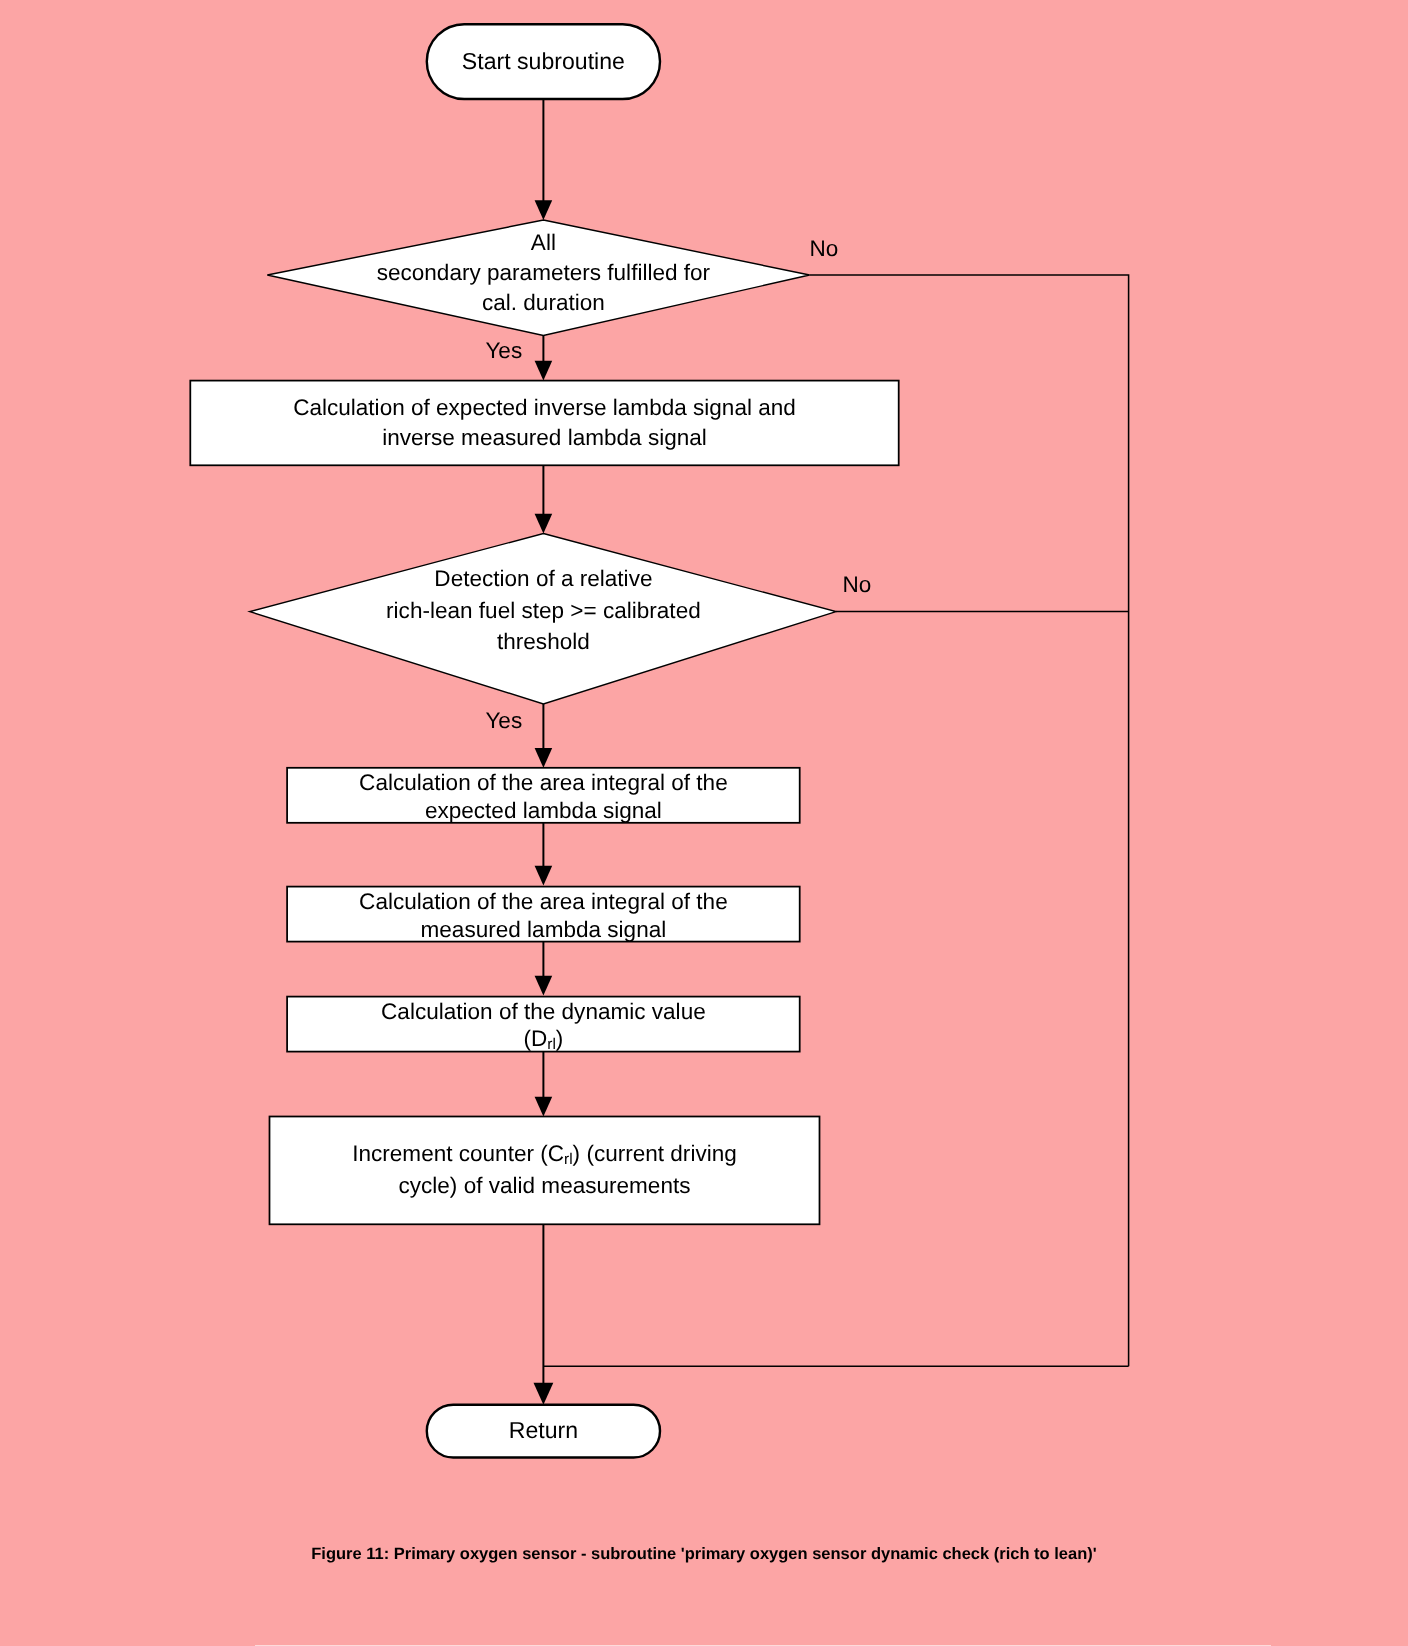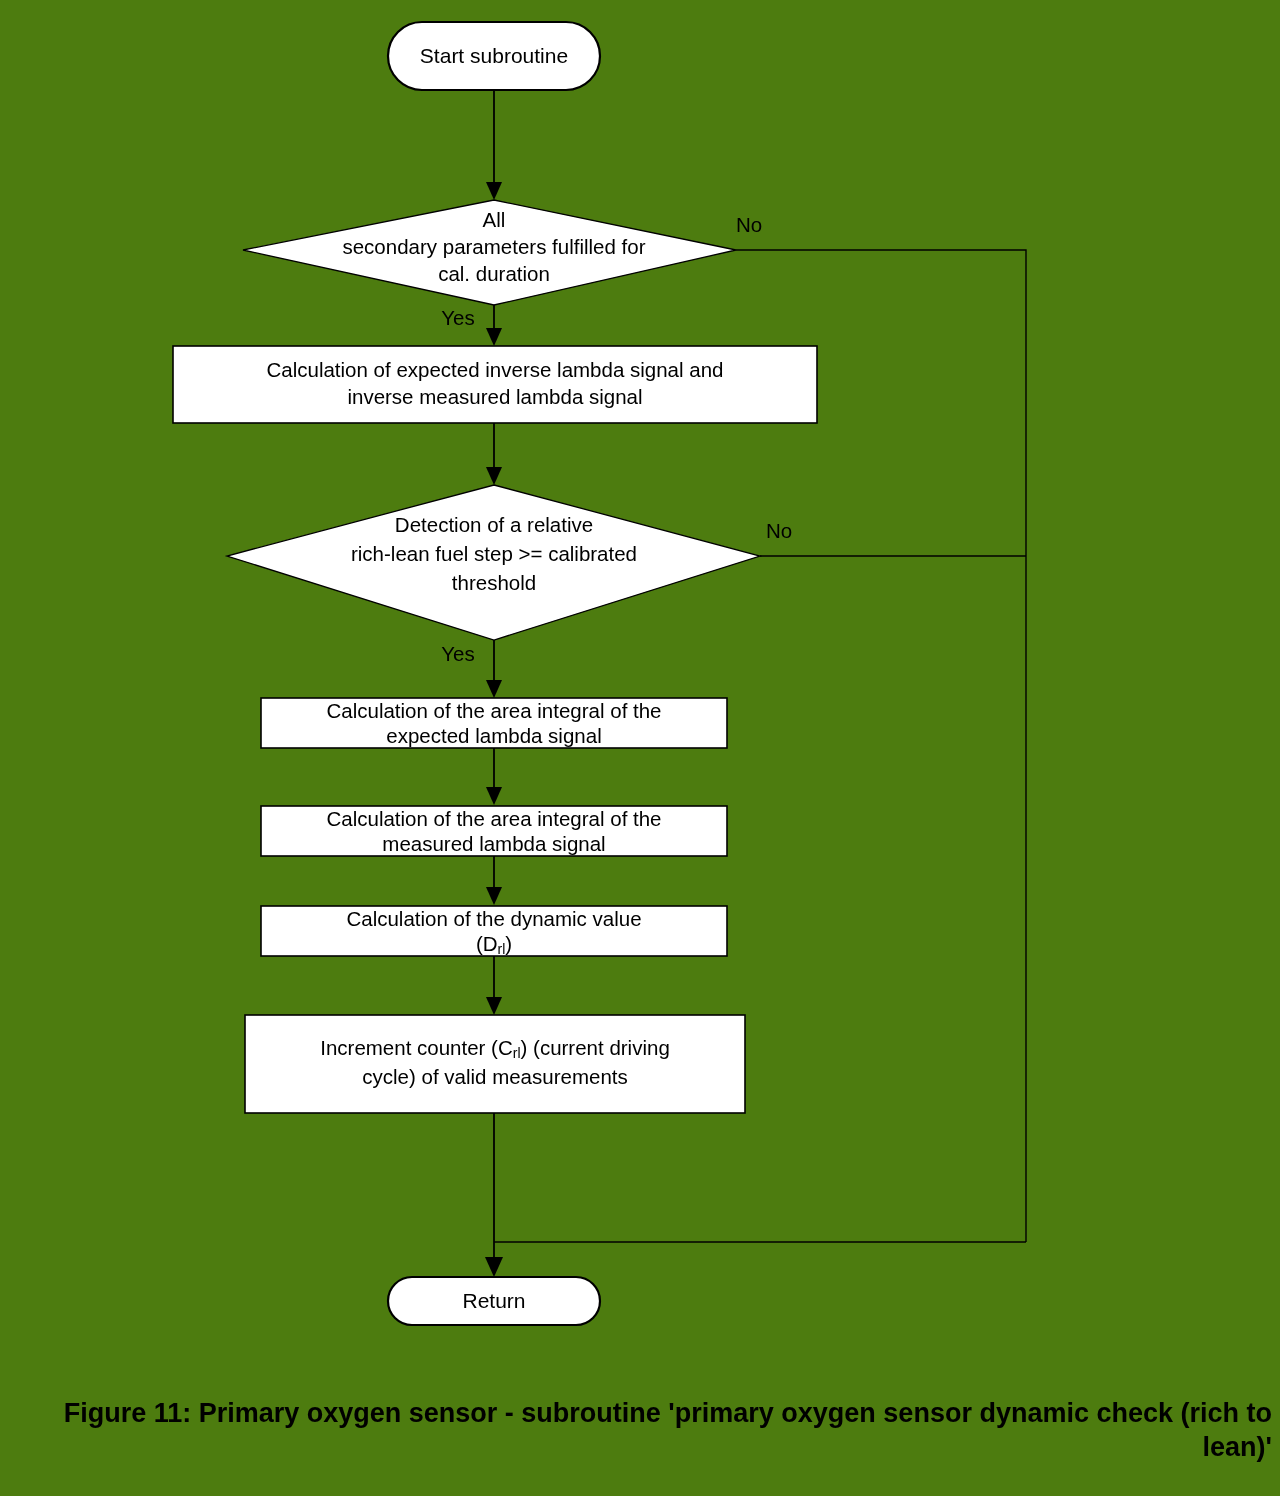--- a/index.html
+++ b/index.html
@@ -9,21 +9,21 @@
     background: #ffffff;
   }
   body {
     font-family: "Liberation Sans", sans-serif;
     color: #000000;
   }
   #page {
     position: relative;
     width: 1280px;
     height: 1496px;
-    background: #4d7c0f;
+    background: #fca5a5;
     overflow: hidden;
   }
   #flow-svg {
     position: absolute;
     left: 0;
     top: 0;
     width: 1280px;
     height: 1400px;
   }
   .node-shape {
@@ -70,24 +70,24 @@
   }
   .sub {
     font-size: 14px;
     baseline-shift: -28%;
   }
   #figure-caption {
     position: absolute;
     left: 0;
     top: 1396px;
     width: 1280px;
-    text-align: right;
+    text-align: center;
     font-family: "Liberation Sans", sans-serif;
     font-weight: bold;
-    font-size: 27px;
+    font-size: 15px;
     line-height: 34px;
     color: #000000;
     padding: 0 8px;
     box-sizing: border-box;
   }
 </style>
 </head>
 <body>
 
 <div id="page">

